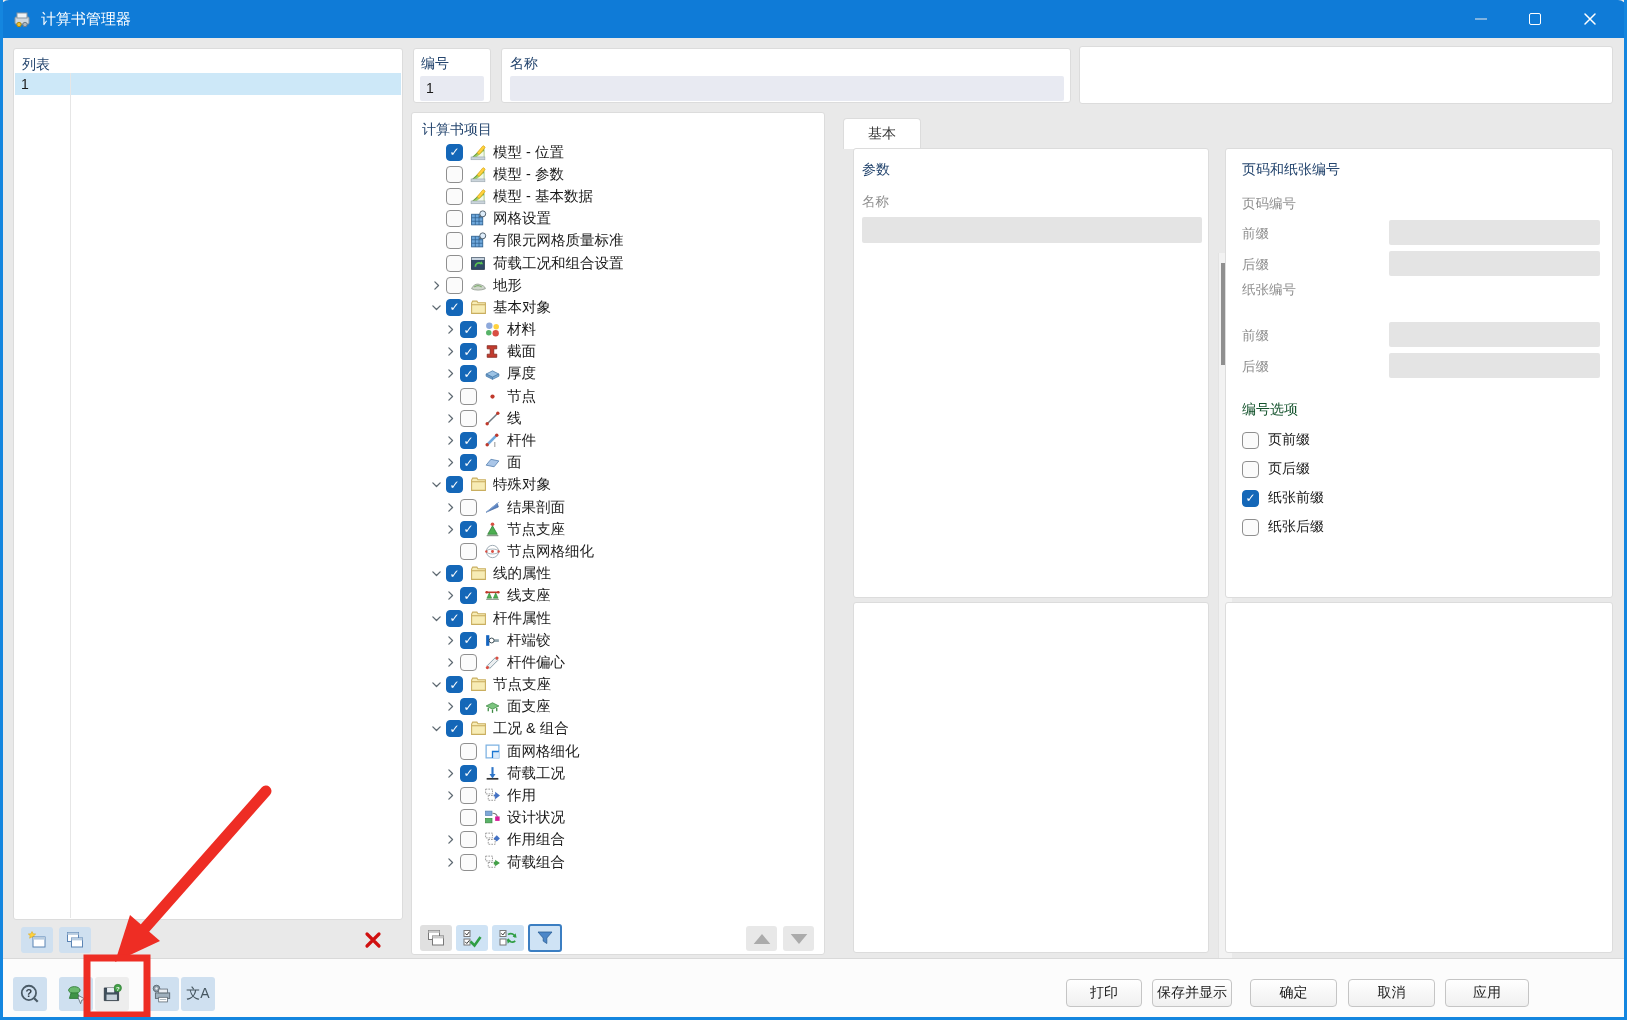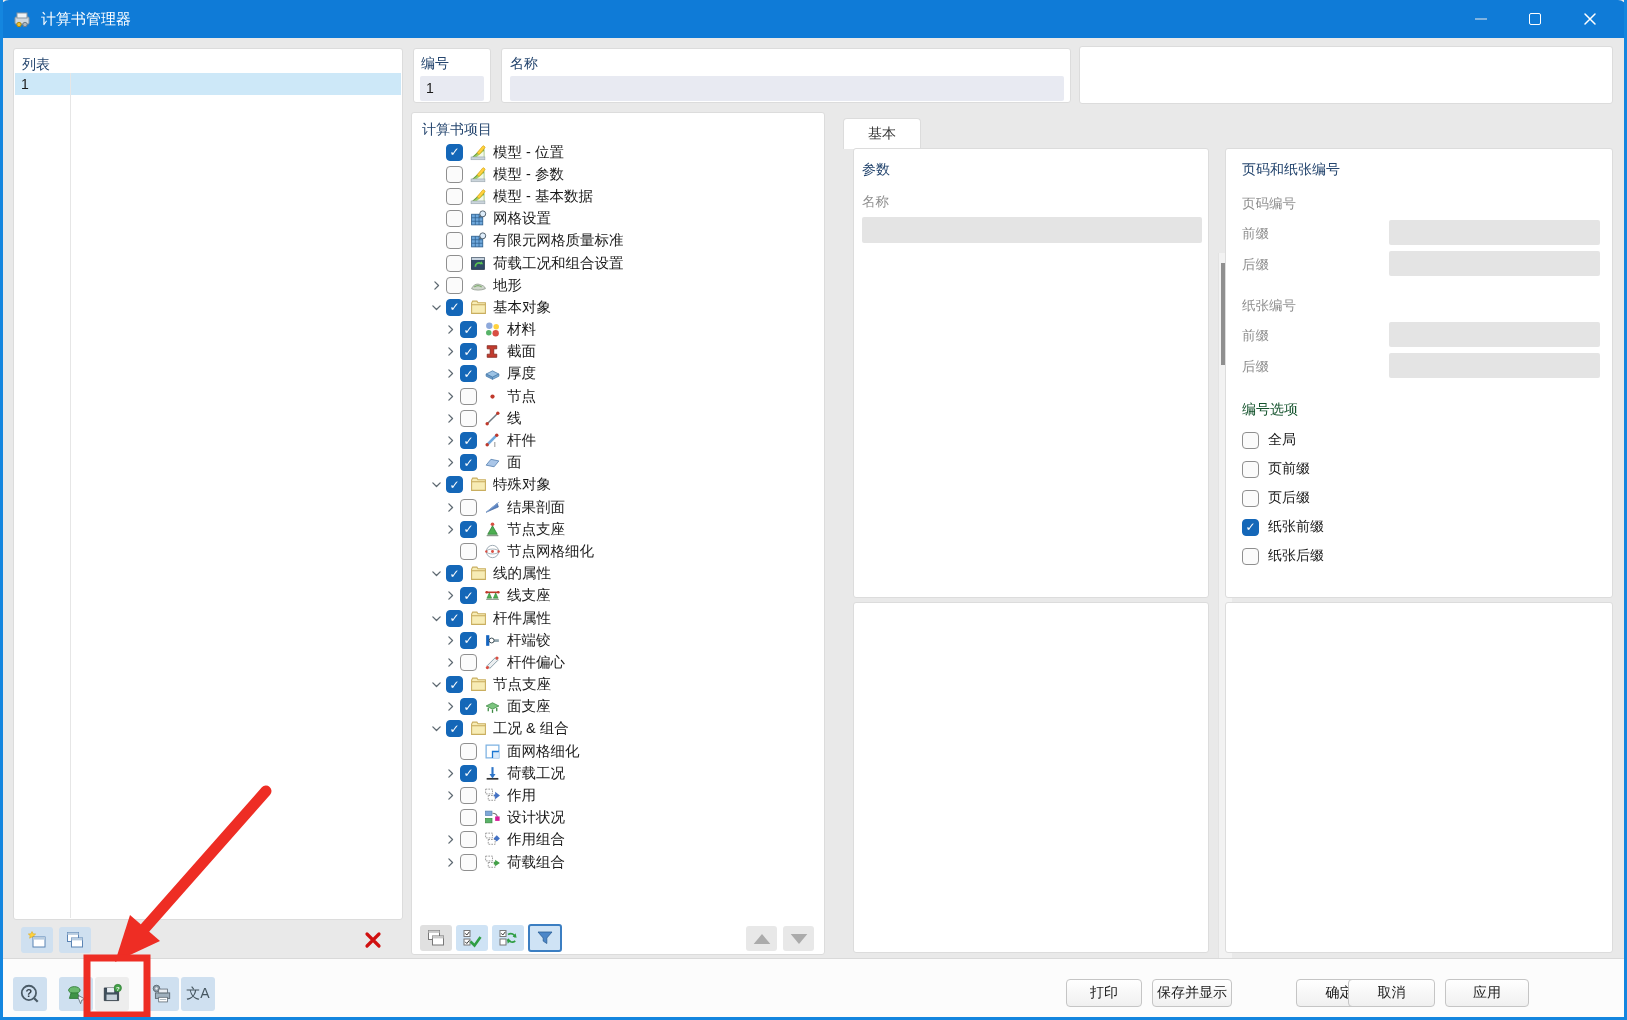--- a/index.html
+++ b/index.html
@@ -682,32 +682,28 @@
   </div>
 
   <div class="panel" style="left:1222px;top:148px;width:388px;height:450px;">
     <div class="hlabel" style="position:absolute;left:16px;top:12px;">页码和纸张编号</div>
     <div class="glabel" style="position:absolute;left:16px;top:46px;">页码编号</div>
     <div class="glabel" style="position:absolute;left:16px;top:76px;">前缀</div>
     <div class="field" style="position:absolute;left:163px;top:71px;width:211px;height:25px;"></div>
     <div class="glabel" style="position:absolute;left:16px;top:107px;">后缀</div>
     <div class="field" style="position:absolute;left:163px;top:102px;width:211px;height:25px;"></div>
 
-    <div class="glabel" style="position:absolute;left:16px;top:148px;">纸张编号</div>
+    <div class="glabel" style="position:absolute;left:16px;top:132px;">纸张编号</div>
     <div class="glabel" style="position:absolute;left:16px;top:178px;">前缀</div>
     <div class="field" style="position:absolute;left:163px;top:173px;width:211px;height:25px;"></div>
     <div class="glabel" style="position:absolute;left:16px;top:209px;">后缀</div>
     <div class="field" style="position:absolute;left:163px;top:204px;width:211px;height:25px;"></div>
 
     <div style="position:absolute;left:16px;top:252px;font-size:14px;color:#14532d;">编号选项</div>
     <div id="numbering-options" style="position:absolute;left:16px;top:280px;width:350px;">
-        <div class="opt-row">
-          <span class="cb off"></span>
-          <span class="opt-label">全局</span>
-        </div>
         <div class="opt-row">
           <span class="cb off"></span>
           <span class="opt-label">页前缀</span>
         </div>
         <div class="opt-row">
           <span class="cb off"></span>
           <span class="opt-label">页后缀</span>
         </div>
         <div class="opt-row">
           <span class="cb on"></span>
@@ -764,21 +760,21 @@
             <line x1="8.2" y1="15" x2="13.8" y2="15" stroke="#9aa6b0" stroke-width="0.7"></line>
           </svg>
       </span>
     </div>
     <div class="big-btn" style="left:181px;top:18px;">
       <span style="font-size:14px;color:#45555f;">文A</span>
     </div>
 
     <div class="action-btn" style="left:1066px;top:20px;width:76px;">打印</div>
     <div class="action-btn" style="left:1152px;top:20px;width:80px;">保存并显示</div>
-    <div class="action-btn" style="left:1296px;top:20px;width:87px;">确定</div>
+    <div class="action-btn" style="left:1250px;top:20px;width:87px;">确定</div>
     <div class="action-btn" style="left:1348px;top:20px;width:87px;">取消</div>
     <div class="action-btn" style="left:1445px;top:20px;width:84px;">应用</div>
   </div>
 
   <svg class="annot" viewBox="0 0 1627 1020">
     <line x1="263" y1="791" x2="142" y2="928" stroke="#ee2d24" stroke-width="11" stroke-linecap="round"></line>
     <polygon points="112,962 127,915 157,941" fill="#ee2d24"></polygon>
     <rect x="84" y="958" width="60" height="57" fill="none" stroke="#ee2d24" stroke-width="7"></rect>
   </svg>
 

